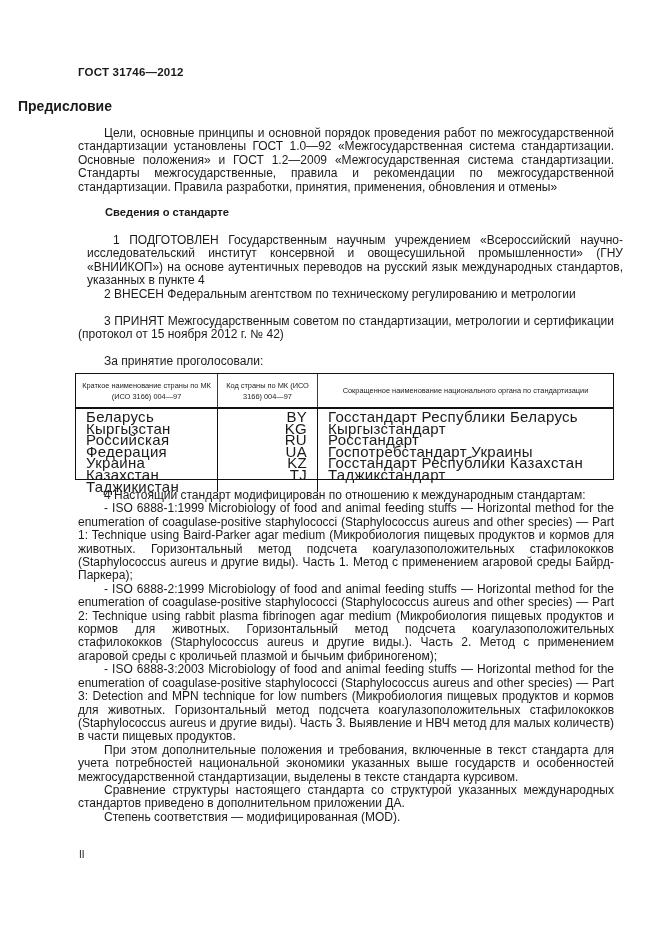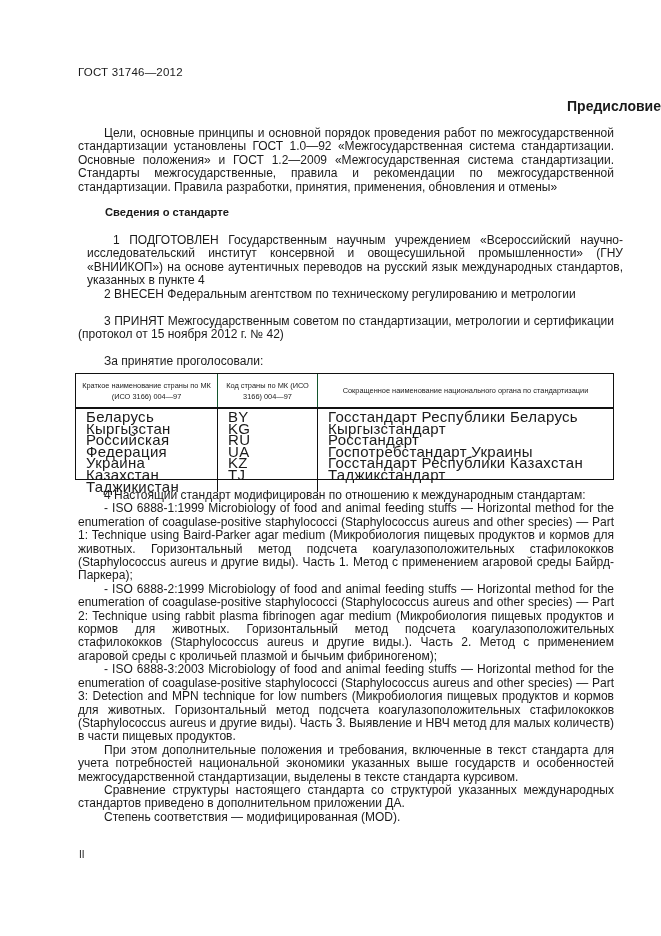--- a/index.html
+++ b/index.html
@@ -18,29 +18,29 @@
     .page {
       position: absolute;
       left: 0; top: 0;
       width: 661px; height: 936px;
     }
     .header-code {
       position: absolute;
       left: 78px;
       top: 66px;
       font-size: 11.5px;
-      font-weight: normal;
+      font-weight: bold;
       letter-spacing: 0.2px;
     }
     .title {
       position: absolute;
       left: 0;
       width: 661px;
       top: 98px;
-      text-align: right;
+      text-align: left;
       font-size: 14px;
       font-weight: bold;
       padding-left: 18px;
       box-sizing: border-box;
     }
     .text {
       position: absolute;
       left: 78px;
       width: 536px;
       font-size: 12px;
@@ -88,21 +88,21 @@
     th:last-child { border-right: none; }
     td {
       border-right: 1px solid #111;
       vertical-align: top;
       padding: 2px 10px 0 10px;
       font-size: 15px;
       line-height: 11.6px;
       letter-spacing: 0.3px;
     }
     td:last-child { border-right: none; }
-    td.code { text-align: left; }
+    td.code { text-align: right; }
     .col1 { width: 137px; }
     .col2 { width: 95px; }
     .page-num {
       position: absolute;
       left: 79px;
       top: 849px;
       font-size: 10px;
     }
   </style>
 </head>

